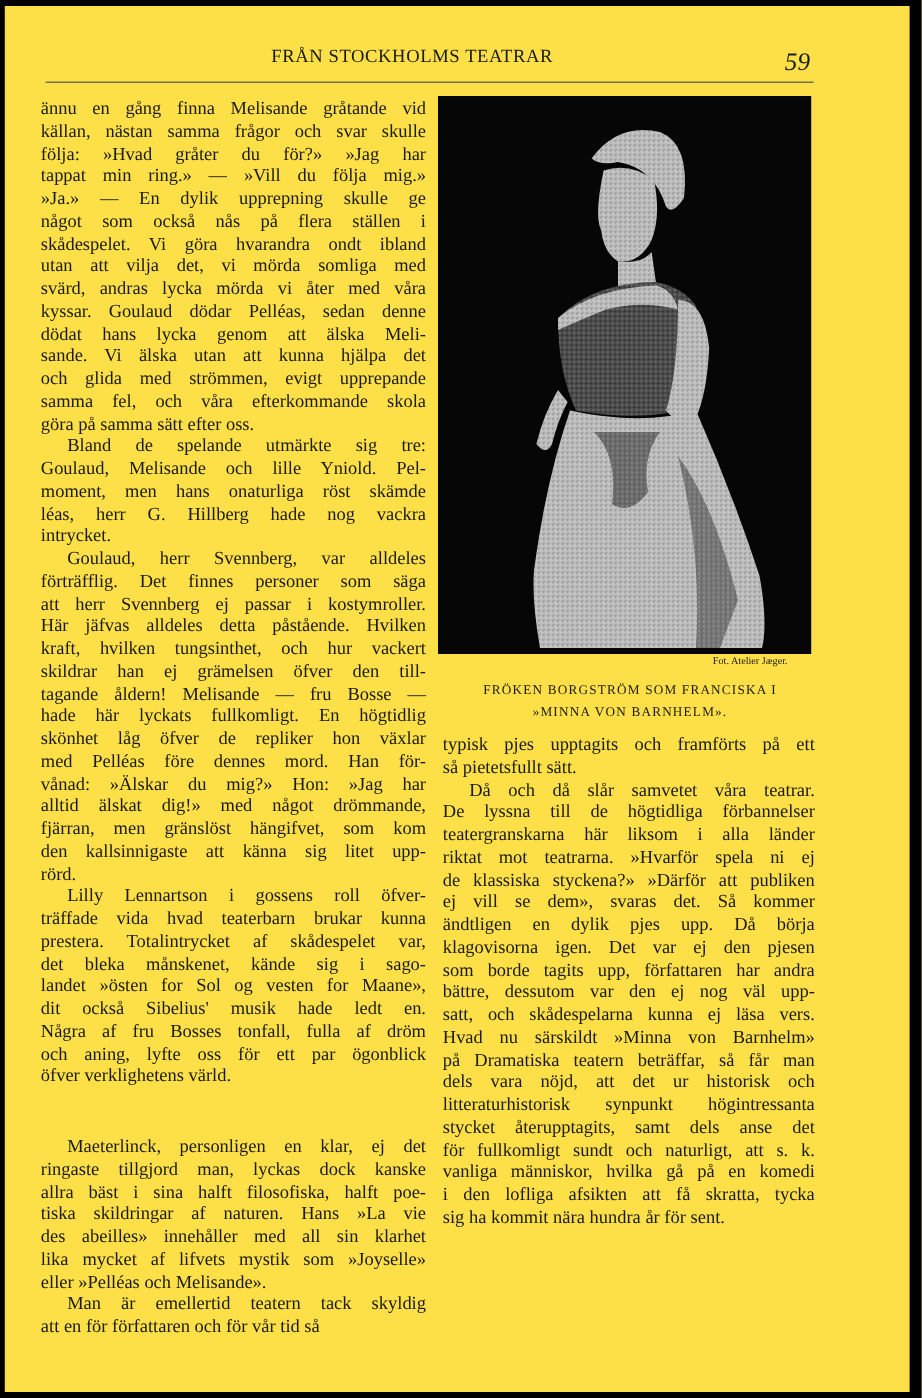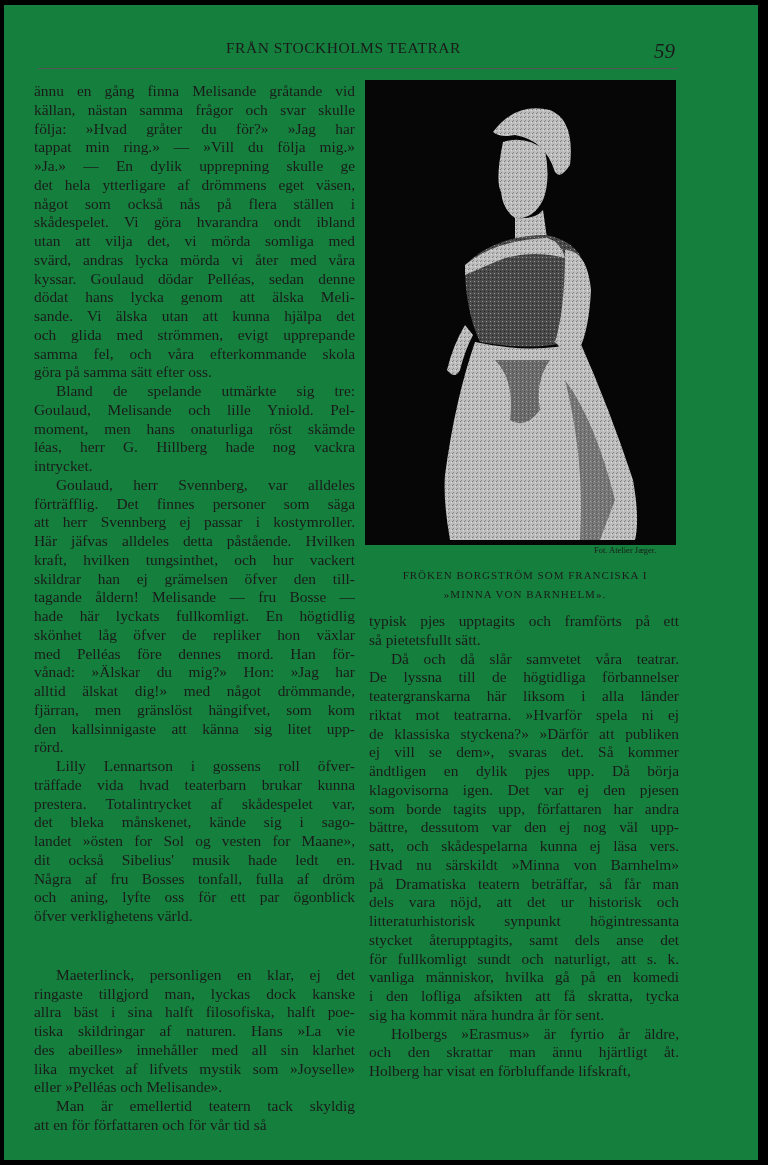--- a/index.html
+++ b/index.html
@@ -4,21 +4,21 @@
   <style>
     html, body { margin: 0; padding: 0; }
     body {
       width: 768px; height: 1165px; position: relative; overflow: hidden;
       background: #000;
       font-family: "Liberation Serif", "DejaVu Serif", serif;
       color: #1a1a1a;
     }
     .page {
       position: absolute; left: 4px; top: 5px; width: 754px; height: 1155px;
-      background: #15803d;
+      background: #fde047;
     }
     .running-head {
       position: absolute; left: 0; top: 34px; width: 754px; height: 24px;
     }
     .running-title {
       position: absolute; left: 222px; top: 0; font-size: 15.5px; letter-spacing: 0.5px;
     }
     .page-number {
       position: absolute; left: 650px; top: 0; font-size: 21px; font-style: italic;
     }
@@ -58,21 +58,20 @@
   </div>
   <div class="head-rule"></div>
 
   <div class="col col-left" id="left-col">
       <p>
         <span class="line">ännu en gång finna Melisande gråtande vid</span>
         <span class="line">källan, nästan samma frågor och svar skulle</span>
         <span class="line">följa: »Hvad gråter du för?» »Jag har</span>
         <span class="line">tappat min ring.» — »Vill du följa mig.»</span>
         <span class="line">»Ja.» — En dylik upprepning skulle ge</span>
-        <span class="line">det hela ytterligare af drömmens eget väsen,</span>
         <span class="line">något som också nås på flera ställen i</span>
         <span class="line">skådespelet. Vi göra hvarandra ondt ibland</span>
         <span class="line">utan att vilja det, vi mörda somliga med</span>
         <span class="line">svärd, andras lycka mörda vi åter med våra</span>
         <span class="line">kyssar. Goulaud dödar Pelléas, sedan denne</span>
         <span class="line">dödat hans lycka genom att älska Meli-</span>
         <span class="line">sande. Vi älska utan att kunna hjälpa det</span>
         <span class="line">och glida med strömmen, evigt upprepande</span>
         <span class="line">samma fel, och våra efterkommande skola</span>
         <span class="line last">göra på samma sätt efter oss.</span>
@@ -188,20 +187,15 @@
         <span class="line">Hvad nu särskildt »Minna von Barnhelm»</span>
         <span class="line">på Dramatiska teatern beträffar, så får man</span>
         <span class="line">dels vara nöjd, att det ur historisk och</span>
         <span class="line">litteraturhistorisk synpunkt högintressanta</span>
         <span class="line">stycket återupptagits, samt dels anse det</span>
         <span class="line">för fullkomligt sundt och naturligt, att s. k.</span>
         <span class="line">vanliga människor, hvilka gå på en komedi</span>
         <span class="line">i den lofliga afsikten att få skratta, tycka</span>
         <span class="line last">sig ha kommit nära hundra år för sent.</span>
       </p>
-      <p>
-        <span class="line" style="padding-left: 22px;">Holbergs »Erasmus» är fyrtio år äldre,</span>
-        <span class="line">och den skrattar man ännu hjärtligt åt.</span>
-        <span class="line last">Holberg har visat en förbluffande lifskraft,</span>
-      </p>
     </div>
 
 </div>
 
 </body></html>

